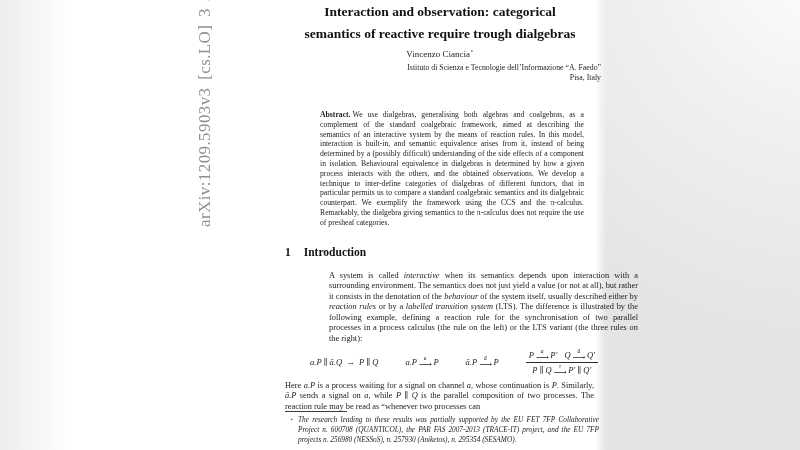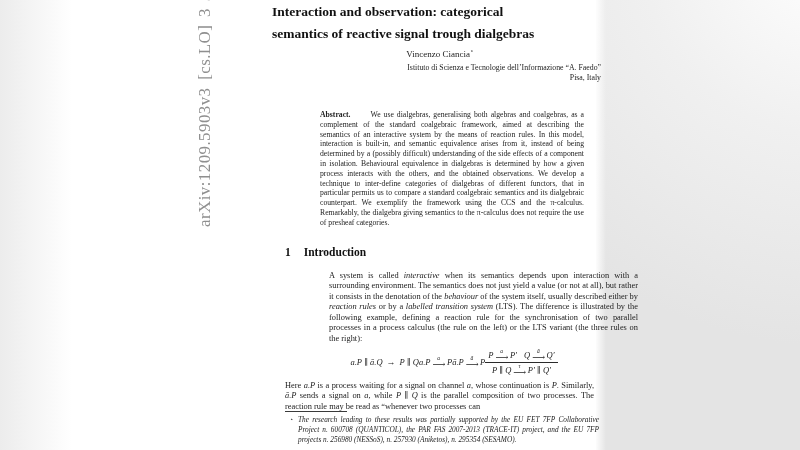--- a/index.html
+++ b/index.html
@@ -23,40 +23,40 @@
     background:linear-gradient(to right, var(--edge-gray,#ececec), rgba(255,255,255,0));
   }
   
   .stamp{position:absolute;left:205px;top:227px;width:0;height:0;}
   .stamp span{
     display:block;white-space:nowrap;
     transform:translate(-50%,-50%) rotate(-90deg);
     font-size:17px;color:var(--stamp-gray,#909090);
     letter-spacing:.4px;word-spacing:3px;
   }
-  .title{position:absolute;left:272px;top:1px;width:322px;
+  .title{position:absolute;left:279px;top:1px;width:322px;text-align:center;
     font-weight:bold;font-size:13.5px;line-height:22px;color:#111;}
   .title .line{white-space:nowrap;}
   .author{position:absolute;left:279px;top:47px;width:322px;text-align:center;font-size:9px;}
   .author sup{font-size:6px;}
   .affil{position:absolute;left:279px;top:63px;width:322px;text-align:right;
     font-size:7.8px;line-height:10.3px;color:#222;}
   .abstract{position:absolute;left:320px;top:110px;width:264px;
     font-size:7.7px;line-height:9.8px;text-align:justify;color:#222;}
-  .b{font-weight:bold;margin-right:20px;}
+  .b{font-weight:bold;margin-right:2px;}
   .heading{position:absolute;left:285px;top:246px;font-size:11.5px;font-weight:bold;color:#111;}
   .heading .num{margin-right:13px;}
   .para{position:absolute;left:285px;width:309px;font-size:8.4px;line-height:10.45px;
     text-align:justify;color:#222;}
   .p1{top:271px;margin-left:44px;}
   .p2{top:381px;}
   .seg-i{font-style:italic;}
   
   .formulas{position:absolute;left:310px;top:344px;width:288px;height:36px;
-    display:flex;justify-content:center;align-items:center;font-size:8.5px;}
+    display:flex;justify-content:space-between;align-items:center;font-size:8.5px;}
   .rel{display:inline-flex;align-items:center;white-space:nowrap;}
   .m{font-style:italic;}
   .arrp{margin:0 4px;font-size:9px;}
   .larr{display:inline-flex;flex-direction:column;align-items:center;margin:0 2px;}
   .larr .l{font-size:5.5px;line-height:5px;font-style:italic;}
   .larr .a{font-size:9px;line-height:7px;letter-spacing:-.5px;}
   .frac{display:inline-flex;flex-direction:column;align-items:center;}
   .num-row{display:inline-flex;gap:7px;padding:0 3px 1px 3px;border-bottom:1px solid #2b2b2b;}
   .den-row{display:inline-flex;padding-top:1px;}
   
@@ -72,21 +72,21 @@
 
   <div class="right-gutter"></div>
   <div class="left-fade"></div>
 
   <div class="stamp">
     <span>arXiv:1209.5903v3  [cs.LO]  3 Jun 2013</span>
   </div>
 
   <div class="title">
       <div class="line">Interaction and observation: categorical</div>
-      <div class="line">semantics of reactive signal trough dialgebras</div>
+      <div class="line">semantics of reactive require trough dialgebras</div>
     </div>
 
   <div class="author"><span>Vincenzo Ciancia</span><sup>⋆</sup></div>
 
   <div class="affil">
       <div class="line">Istituto di Scienza e Tecnologie dell’Informazione “A. Faedo”</div>
       <div class="line">Pisa, Italy</div>
     </div>
 
   <div class="abstract"><span class="b">Abstract.</span><span>We use dialgebras, generalising both algebras and coalgebras, as a complement of the standard coalgebraic framework, aimed at describing the semantics of an interactive system by the means of reaction rules. In this model, interaction is built-in, and semantic equivalence arises from it, instead of being determined by a (possibly difficult) understanding of the side effects of a component in isolation. Behavioural equivalence in dialgebras is determined by how a given process interacts with the others, and the obtained observations. We develop a technique to inter-define categories of dialgebras of different functors, that in particular permits us to compare a standard coalgebraic semantics and its dialgebraic counterpart. We exemplify the framework using the CCS and the π-calculus. Remarkably, the dialgebra giving semantics to the π-calculus does not require the use of presheaf categories.</span></div>

